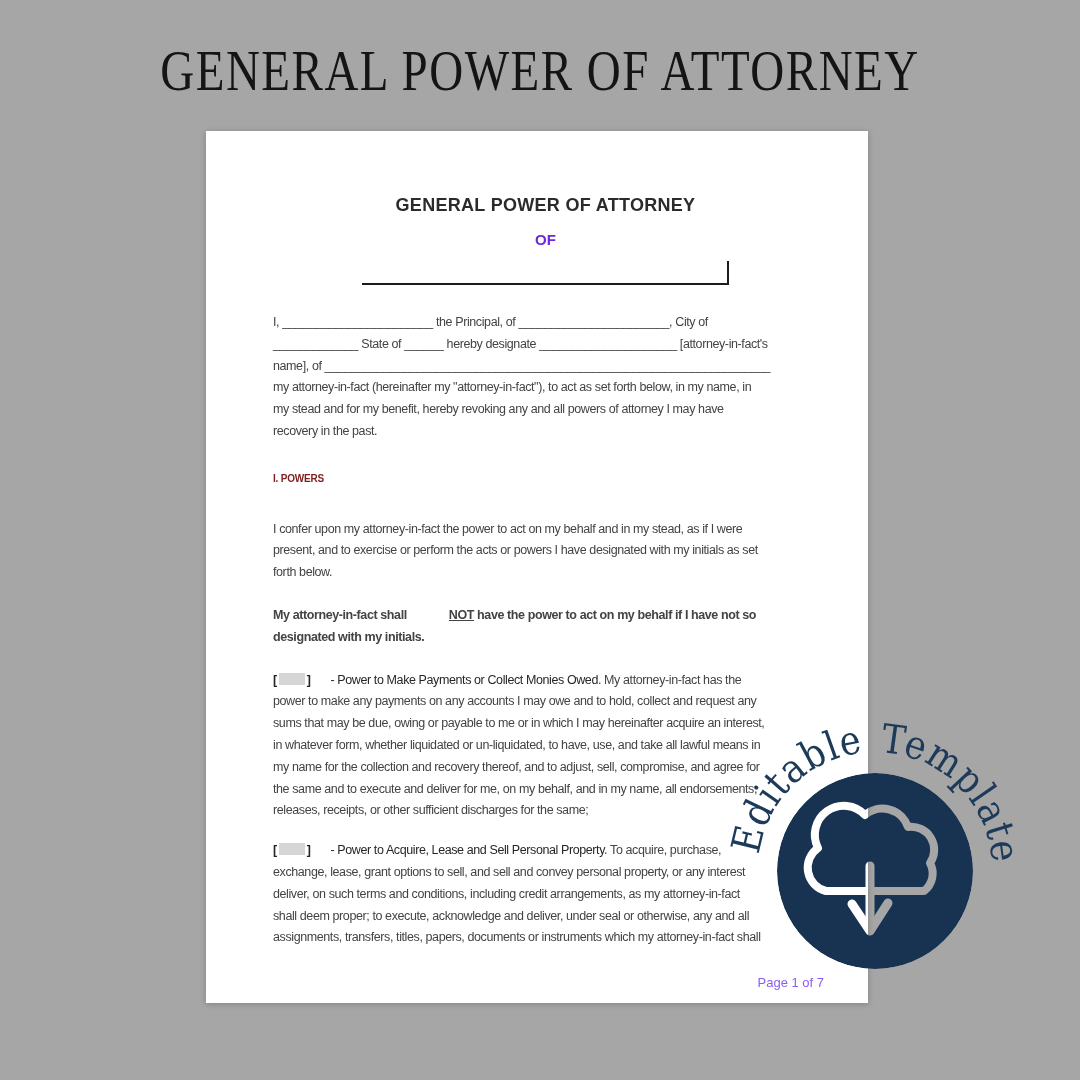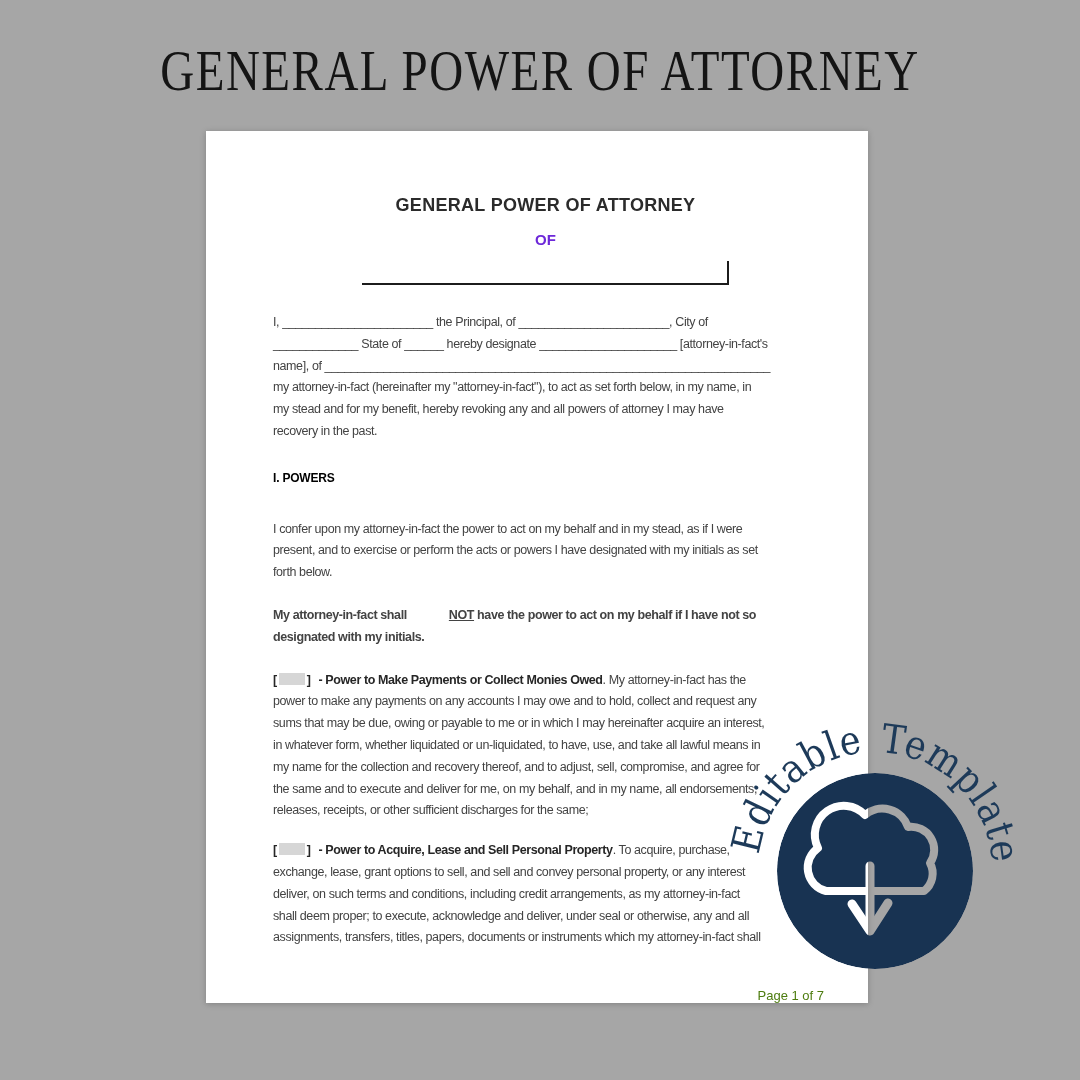--- a/index.html
+++ b/index.html
@@ -29,35 +29,35 @@
   .doc-of{
     text-align:center;font-size:15px;font-weight:bold;color:#6d28d9;
     margin-top:12px;line-height:21px;
   }
   .name-blank{
     width:365px;height:22px;margin:11px auto 0 auto;
     border-bottom:2px solid #1c1c1c;border-right:2px solid #1c1c1c;
   }
   .para{font-size:12.5px;letter-spacing:-0.4px;color:#434343;line-height:21.8px;white-space:nowrap;}
   .p-intro{margin-top:27px;}
-  .h-powers{margin-top:25px;font-size:12px;font-weight:bold;color:#000000;letter-spacing:-0.2px;line-height:21.8px;white-space:nowrap;}
+  .h-powers{margin-top:25px;font-size:10px;font-weight:bold;color:#7f1d1d;letter-spacing:-0.2px;line-height:21.8px;white-space:nowrap;}
   .p-confer{margin-top:29px;}
   .p-notice{margin-top:21px;font-weight:bold;color:#2e2e2e;}
   .p-notice .und{text-decoration:underline;padding-left:39px;}
   .p-power1{margin-top:21px;}
   .p-power2{margin-top:18px;}
   .bracket{font-weight:bold;color:#262626;}
   .blankbox{
     display:inline-block;width:26px;height:12px;background:#d6d6d6;
     vertical-align:-1px;margin:0 2px;
   }
-  .ptitle{font-weight:bold;color:#262626;margin-left:8px;}
+  .ptitle{font-weight:normal;color:#262626;margin-left:20px;}
   .page-number{
-    position:absolute;right:44px;bottom:0;
-    font-size:13px;color:#4d7c0f;letter-spacing:0;
+    position:absolute;right:44px;bottom:13px;
+    font-size:13px;color:#8b5cf6;letter-spacing:0;
   }
   .badge-svg{position:absolute;left:695px;top:691px;}
   .arc-text{
     font-family:"DejaVu Serif", serif;
     font-size:40px;word-spacing:5px;letter-spacing:1px;
   }
 </style>
 </head>
 <body>
 

